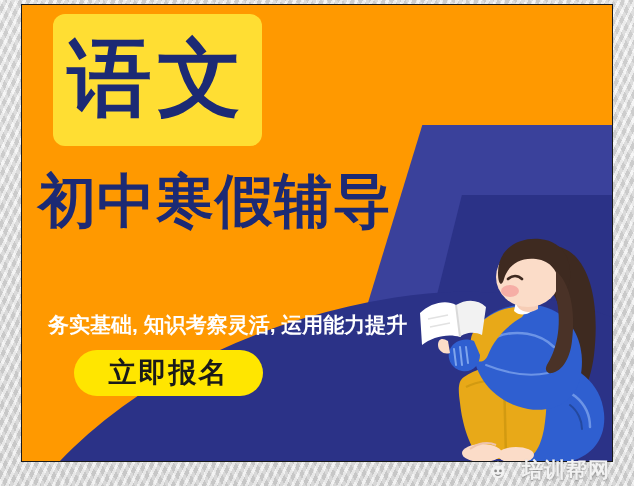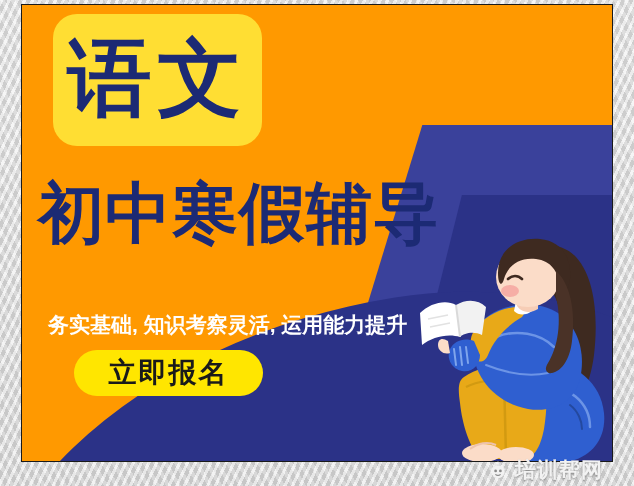--- a/index.html
+++ b/index.html
@@ -95,49 +95,48 @@
   }
 
   
   #badge {
     position: absolute;
     left: 31px;
     top: 9px;
     width: 209px;
     height: 132px;
     background: #FFDE33;
-    border-radius: 24px;
+    border-radius: 12px;
     display: flex;
     align-items: center;
     justify-content: center;
   }
   #badge-text {
     font-family: "Liberation Sans", "DejaVu Sans", sans-serif;
     font-size: 84px;
     font-weight: bold;
     color: #1C2A74;
     letter-spacing: 6px;
     line-height: 1;
     white-space: nowrap;
     transform: translateY(-2px);
   }
 
   
   #headline {
     position: absolute;
     left: 16px;
     top: 167px;
-    font-size: 66px;
+    font-size: 58px;
     font-weight: bold;
     color: #1C2A74;
     letter-spacing: 1px;
     line-height: 1;
     white-space: nowrap;
     z-index: 6;
-    margin-top: 8px;
   }
 
   
   #subtitle {
     position: absolute;
     left: 26px;
     top: 285px;
     font-size: 21px;
     font-weight: bold;
     color: #FFFFFF;
@@ -182,21 +181,21 @@
     z-index: 5;
   }
 
   
   #watermark {
     position: absolute;
     left: 487px;
     top: 456px;
     display: flex;
     align-items: center;
-    gap: 6px;
+    gap: 13px;
     z-index: 20;
   }
   #watermark-text {
     font-size: 21px;
     font-weight: bold;
     color: #f2f2f2;
     letter-spacing: 1px;
     text-shadow: 0 1px 2px rgba(0,0,0,0.35);
     white-space: nowrap;
   }

